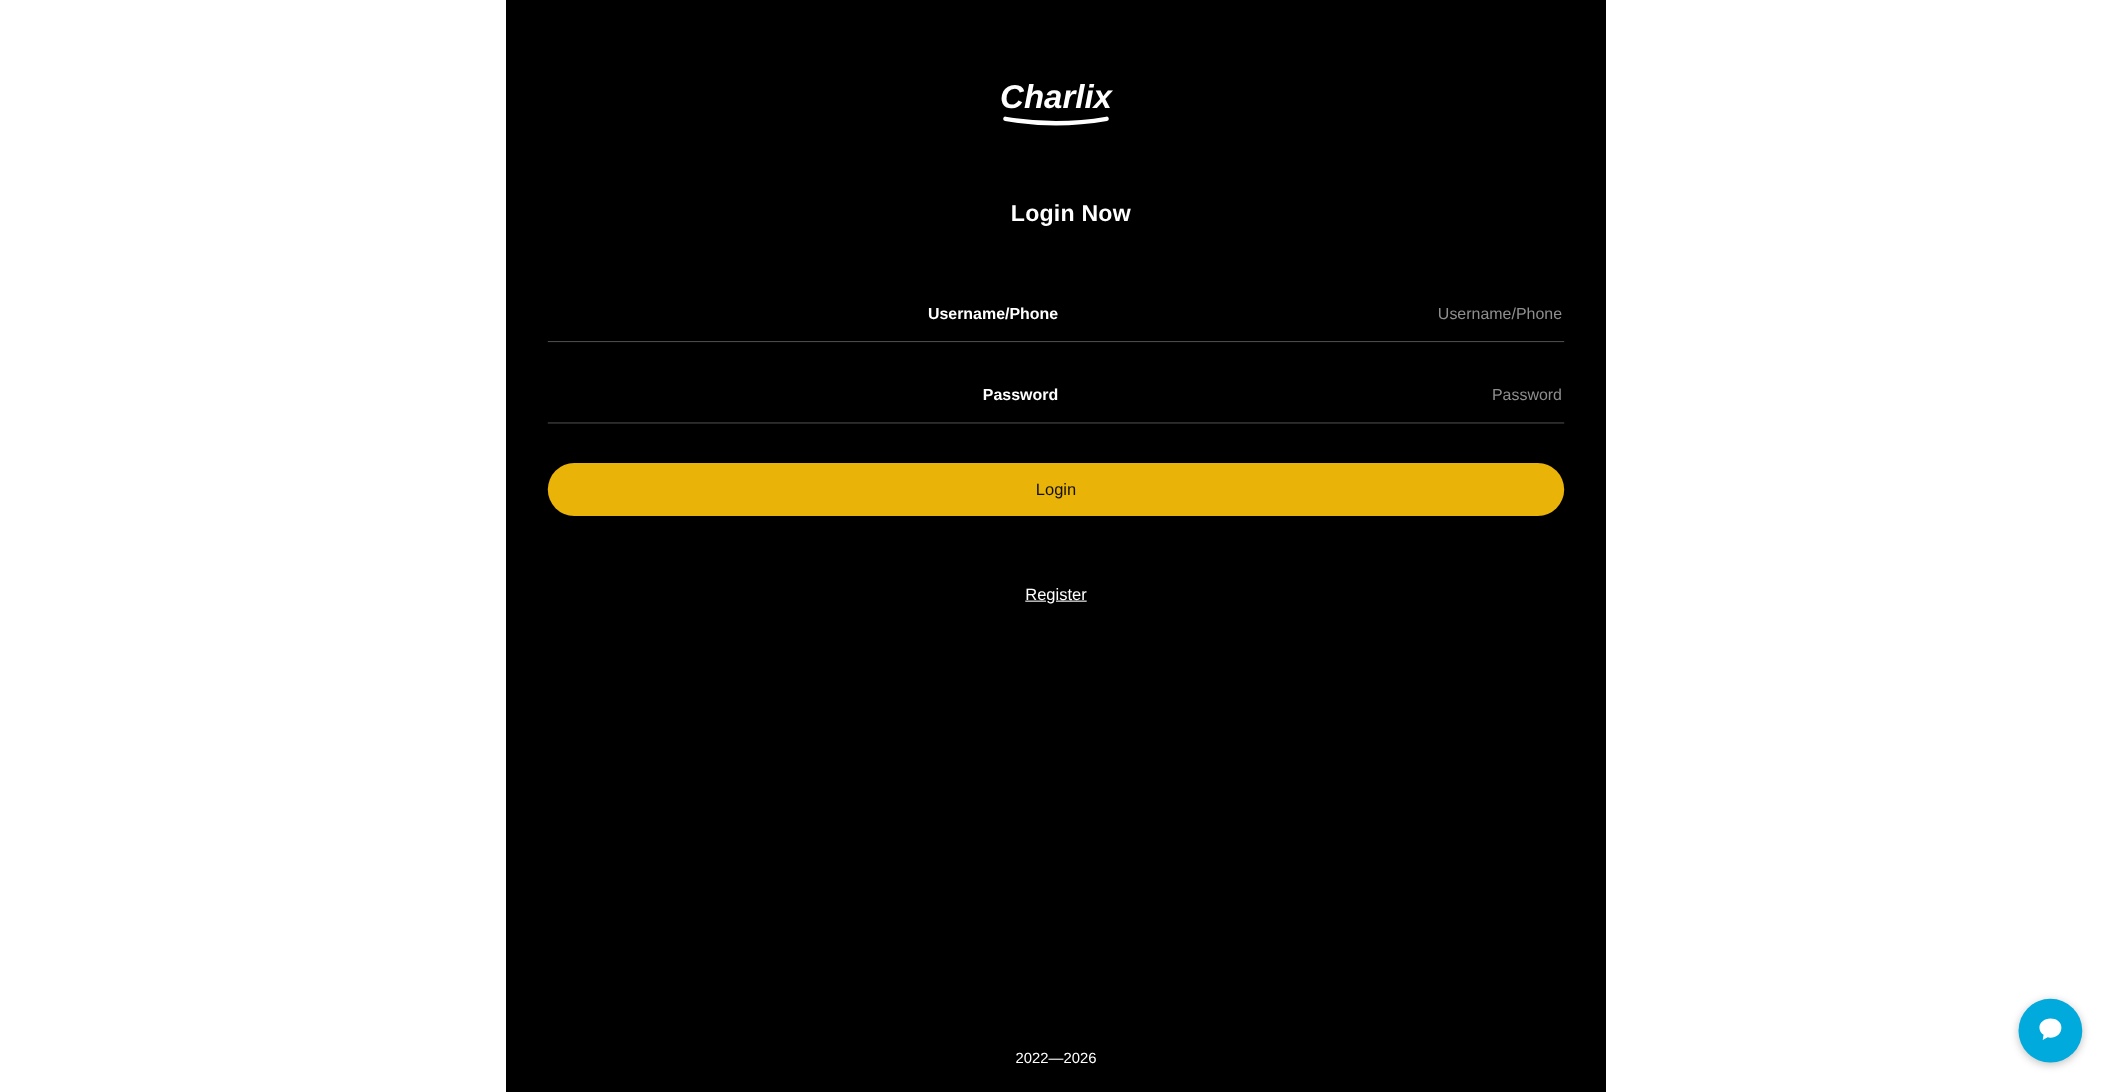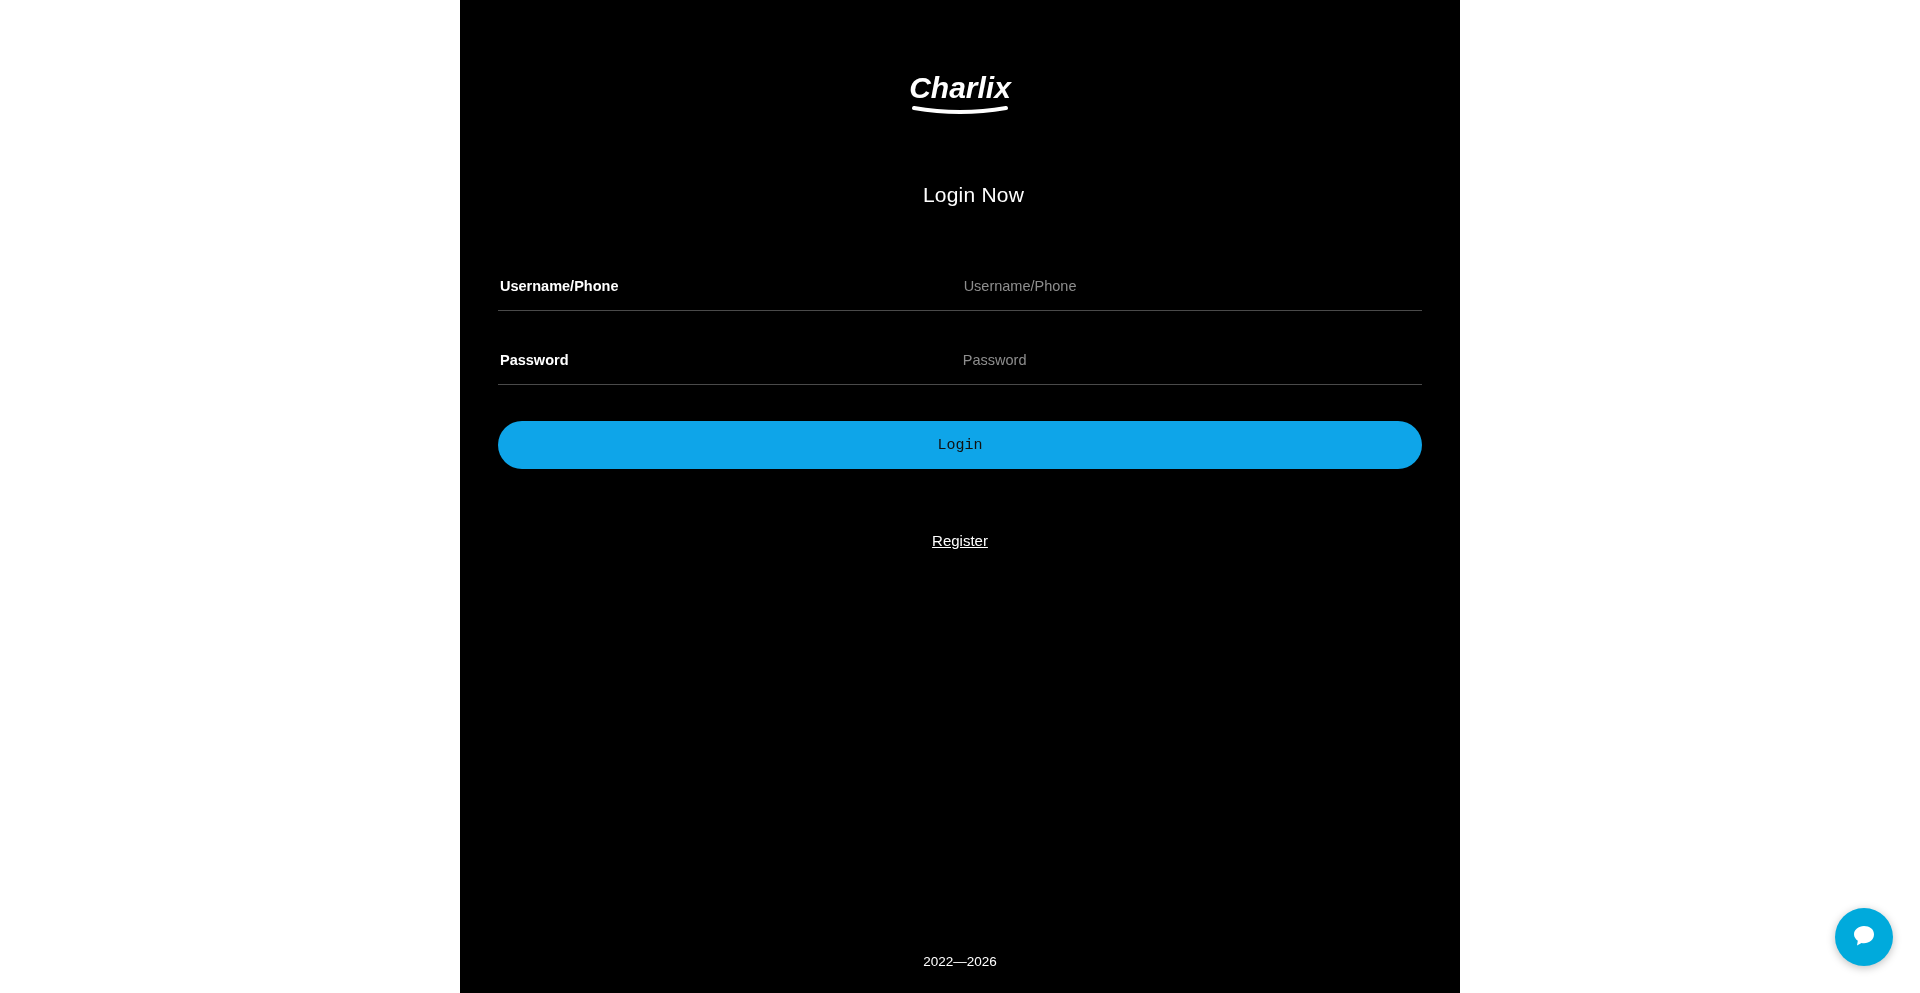--- a/index.html
+++ b/index.html
@@ -41,38 +41,38 @@
     justify-content: flex-start;
     text-decoration: underline;
   }
 
   .logo-wrap svg { display: block; }
 
   .login-title {
     margin-top: 62px;
     color: #ffffff;
     font-size: 21px;
-    font-weight: normal;
+    font-weight: bold;
     letter-spacing: 0.2px;
     line-height: 1;
     margin-left: 27px;
   }
 
   .form {
     width: 924px;
     margin-top: 57px;
   }
 
   .field-row {
     position: relative;
     height: 49px;
     border-bottom: 1px solid #4a4a4a;
     display: flex;
     align-items: center;
-    justify-content: flex-start;
+    justify-content: flex-end;
   }
 
   .field-row + .field-row { margin-top: 25px; }
 
   .field-label {
     color: #ffffff;
     font-size: 14.5px;
     font-weight: bold;
     padding-left: 2px;
   }
@@ -89,24 +89,24 @@
     padding-right: 2px;
     height: 30px;
   }
   .field-input::placeholder { color: #8e8e8e; }
 
   .login-button {
     margin-top: 36px;
     width: 924px;
     height: 48px;
     border-radius: 24px;
-    background: #0ea5e9;
+    background: #eab308;
     color: #111111;
     border: none;
-    font-family: Liberation Mono, monospace;
+    font-family: Liberation Sans, sans-serif;
     font-size: 15px;
     cursor: pointer;
     display: flex;
     align-items: center;
     justify-content: center;
   }
 
   .register-link {
     margin-top: 62px;
     color: #ffffff;

